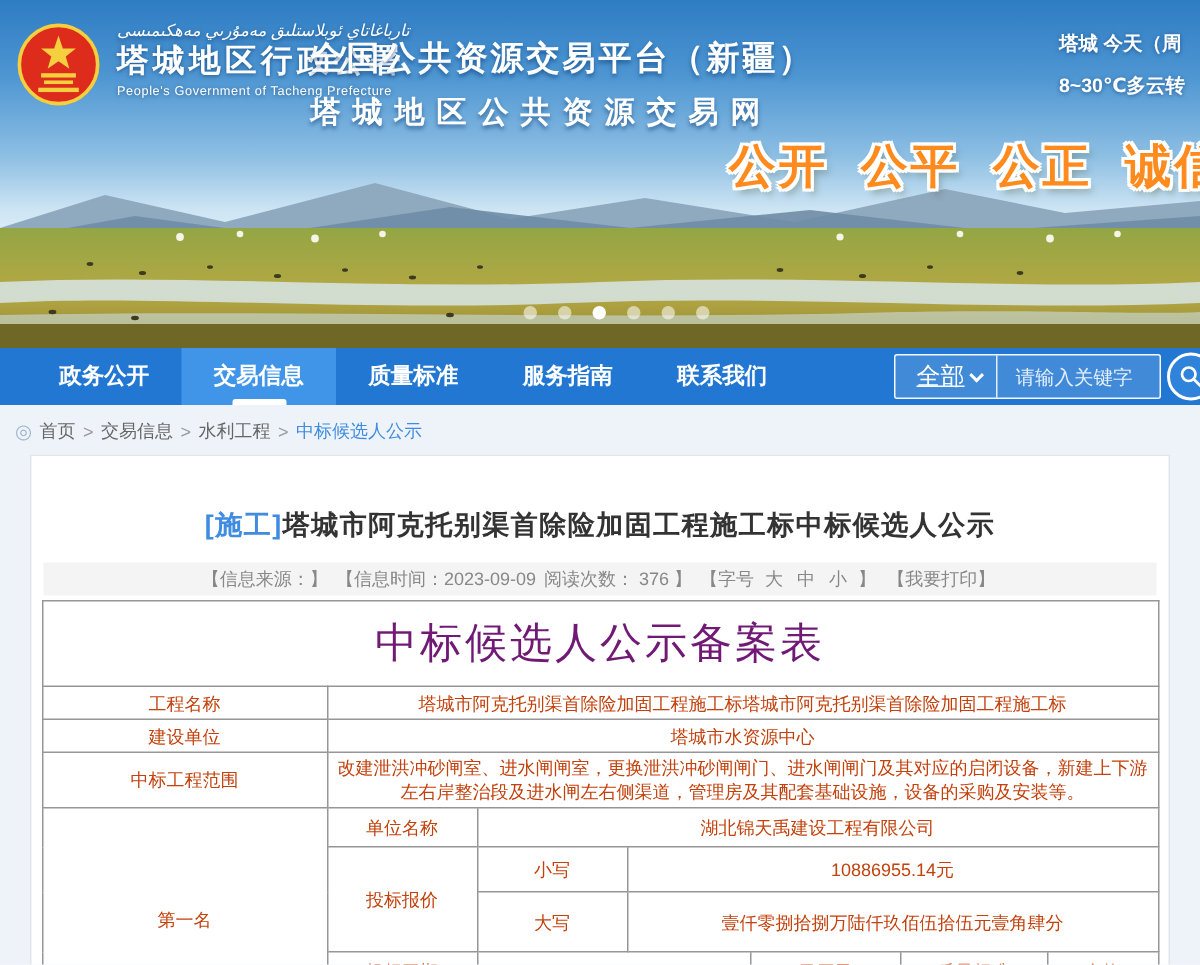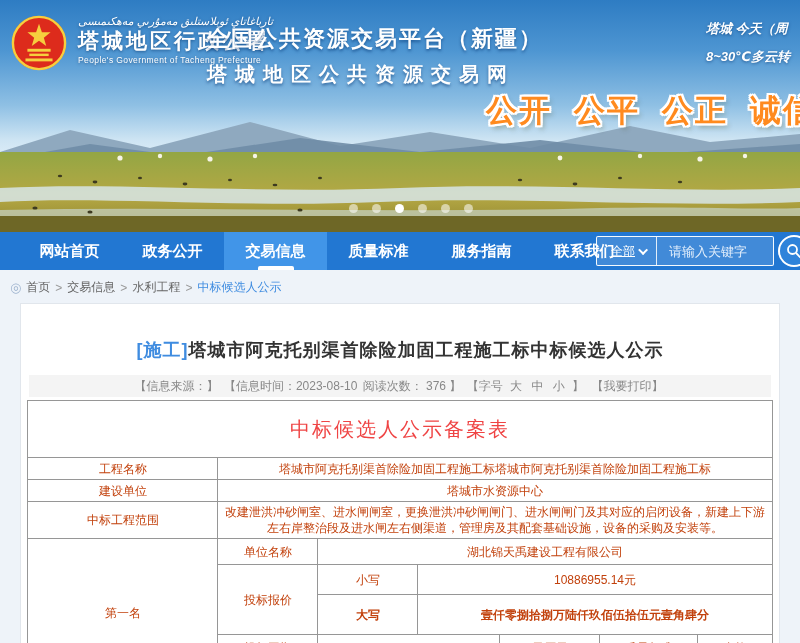--- a/index.html
+++ b/index.html
@@ -18,36 +18,36 @@
   .logo-block { position:absolute; left:10px; top:14px; display:flex; align-items:flex-start; color:#fff; }
   .logo-text { margin-left:10px; text-shadow:0 1px 3px rgba(0,40,90,.55); }
   .uy { font-size:11px; line-height:14px; direction:rtl; font-style:italic; letter-spacing:1px; }
   .org-cn { font-size:21px; font-weight:bold; letter-spacing:3px; line-height:26px; }
   .org-en { font-size:8.5px; letter-spacing:.4px; line-height:12px; }
   .center-titles { position:absolute; left:207px; top:24px; color:#fff;
                    text-shadow:0 2px 3px rgba(0,50,110,.55); white-space:nowrap; }
   .pt { font-size:22px; font-weight:bold; letter-spacing:2px; }
   .st { font-size:20px; font-weight:bold; letter-spacing:8px; margin-top:7px; }
   .weather { position:absolute; left:706px; top:20px; color:#fff; white-space:nowrap;
-             font-size:13px; font-weight:bold; text-shadow:0 1px 3px rgba(0,50,110,.6);font-style:italic; }
+             font-size:13px; font-weight:bold; text-shadow:0 1px 3px rgba(0,50,110,.6); }
   .weather div+div { margin-top:10px; }
   .dots { position:absolute; left:349px; top:204px; display:flex; gap:14px; }
   .dot { width:9px; height:9px; border-radius:50%; background:rgba(255,255,255,.55); cursor:pointer; }
   .dot.on { background:#fff; }
 
   
   .nav { position:relative; width:800px; height:38px; background:#2277d2; display:flex; align-items:stretch; padding-left:18px; }
   .tab { position:relative; width:103px; text-align:center; line-height:38px; color:#fff;
          font-size:15px; font-weight:bold; cursor:pointer; }
   .tab.active { background:#4195e8; }
   .tab.active::after { content:""; position:absolute; left:50%; bottom:0; transform:translateX(-50%);
                        width:36px; height:4px; background:#fff; border-radius:2px 2px 0 0; }
   .search { position:absolute; left:596px; top:4px; height:30px; width:178px; border:1px solid rgba(255,255,255,.95);
             background:rgba(255,255,255,.14); display:flex; align-items:center; border-radius:2px; }
-  .cat { color:#fff; font-size:12px; padding:0 6px 0 14px; cursor:pointer;text-decoration:underline; }
+  .cat { color:#fff; font-size:16px; padding:0 6px 0 14px; cursor:pointer;text-decoration:underline; }
   .chev { width:7px; height:7px; border-left:2px solid #fff; border-bottom:2px solid #fff;
           transform:rotate(-45deg) translateY(-2px); margin-right:8px; cursor:pointer; }
   .sep { width:1px; height:100%; background:rgba(255,255,255,.85); }
   .search input { flex:1; min-width:0; border:0; outline:0; background:transparent; color:#fff;
                   font-size:13px; padding:0 6px 0 12px; font-family:inherit; }
   .search input::placeholder { color:#e3effc; opacity:1; }
   .sbtn { position:absolute; left:778px; top:3px; width:32px; height:32px; border-radius:50%;
           border:2px solid #fff; background:#2f83da; display:flex; align-items:center; justify-content:center; cursor:pointer; }
 
   
@@ -61,23 +61,23 @@
   .art-title { text-align:center; margin-top:34px; font-size:18px; font-weight:bold; color:#333; letter-spacing:1px; }
   .art-title .tag { color:#3f8ce0;text-align:center; }
   .meta { margin:13px 8px 0; height:22px; line-height:22px; background:#f4f4f4; text-align:center;
           font-size:12px; color:#888; white-space:nowrap; }
   .meta span { margin:0 1px; }
   .meta .clk { cursor:pointer; margin:0 3px; }
 
   
   table { width:744px; margin:3px auto 0; border-collapse:collapse; table-layout:fixed; }
   td { border:1px solid #969696; font-size:12px; color:#c2410c; text-align:center; padding:2px 4px; line-height:16px; }
-  td.cap { font-size:20px; color:#ef4444; height:30px; letter-spacing:2px; padding:20px 0; }
+  td.cap { font-size:28px; color:#701a75; height:30px; letter-spacing:2px; padding:20px 0; }
   tr.h22 td { height:22px; } tr.h26 td { height:26px; } tr.h30 td { height:30px; }
-  tr.h34 td { height:34px; } tr.h40 td { height:40px;font-weight:bold; }
+  tr.h34 td { height:34px; } tr.h40 td { height:40px; }
   td.nowrap { white-space:nowrap; overflow:visible; padding:2px 1px; }
 </style>
 </head>
 <body>
 
 <div class="banner">
   <div class="sky"></div>
 
   <svg class="land" viewBox="0 0 800 142" preserveAspectRatio="none">
     <defs>
@@ -158,21 +158,20 @@
     <span class="dot"></span>
     <span class="dot"></span>
     <span class="dot on"></span>
     <span class="dot"></span>
     <span class="dot"></span>
     <span class="dot"></span>
   </div>
 </div>
 
 <div class="nav">
-  <div class="tab">网站首页</div>
   <div class="tab">政务公开</div>
   <div class="tab active">交易信息</div>
   <div class="tab">质量标准</div>
   <div class="tab">服务指南</div>
   <div class="tab">联系我们</div>
 
   <div class="search">
     <span class="cat">全部</span>
     <span class="chev"></span>
     <span class="sep"></span>
@@ -197,21 +196,21 @@
   <span class="crumb cur">中标候选人公示</span>
 </div>
 
 <div class="panel">
   <div class="art-title">
     <span class="tag">[施工]</span><span>塔城市阿克托别渠首除险加固工程施工标中标候选人公示</span>
   </div>
 
   <div class="meta">
     <span>【信息来源：】</span>
-    <span>【信息时间：2023-08-10</span>
+    <span>【信息时间：2023-09-09</span>
     <span>阅读次数： 376 】</span>
     <span>【字号</span>
     <span class="clk">大</span>
     <span class="clk">中</span>
     <span class="clk">小</span>
     <span>】</span>
     <span class="clk">【我要打印】</span>
   </div>
 
   <table>

